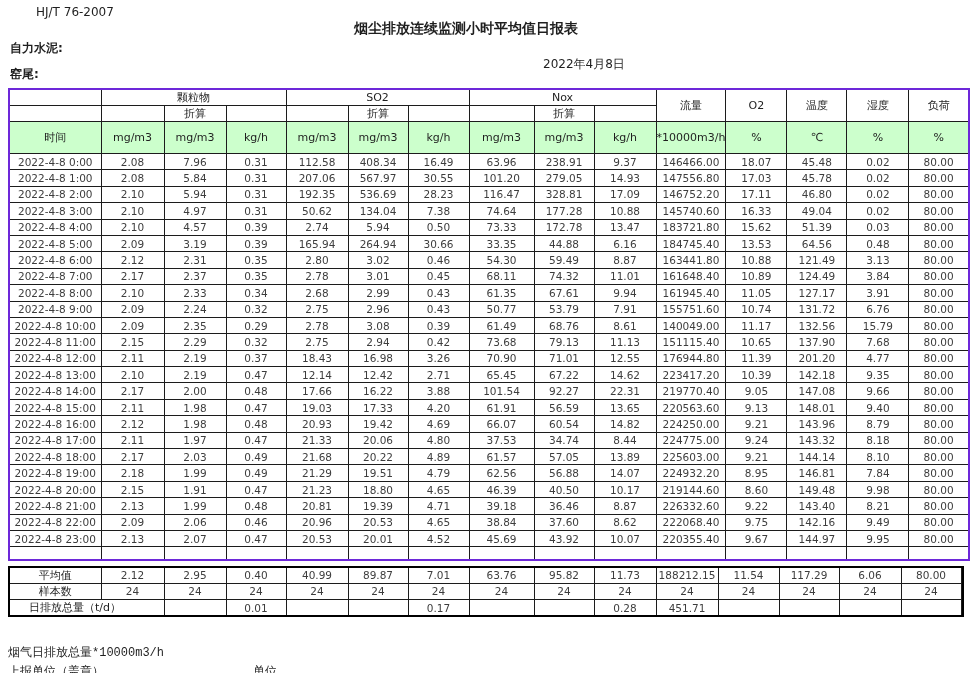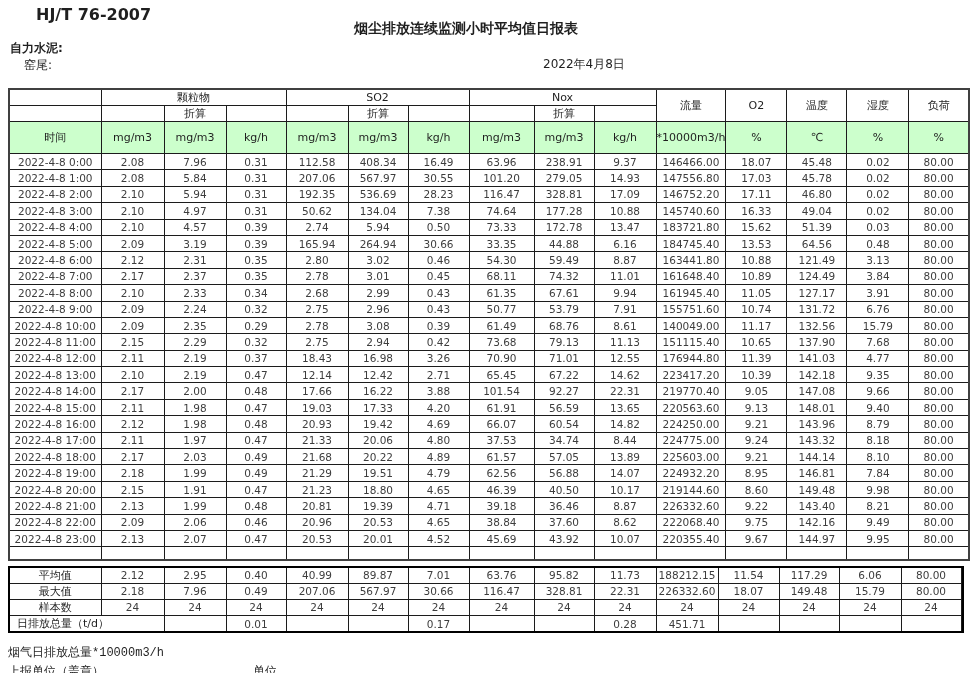--- a/index.html
+++ b/index.html
@@ -1,43 +1,43 @@
 <!DOCTYPE html>
 <html style="--green: #ccffcc;"><head>
 <meta charset="utf-8">
 <style>
   * { box-sizing: border-box; }
   html,body { margin:0; padding:0; background:#fff; }
   .report {
     position:relative; width:973px; height:673px; background:#ffffff;
     font-family:"DejaVu Sans", sans-serif; color:#1f1f1f; overflow:hidden;
   }
-  .std   { position:absolute; left:36px;  top:5px;  font-size:16px; font-weight:bold; }
+  .std   { position:absolute; left:36px;  top:5px;  font-size:12px; font-weight:normal; }
   .title { position:absolute; left:16px;     top:20px; width:900px; text-align:center; font-size:14px; font-weight:bold; }
   .company { position:absolute; left:10px; top:40px; font-size:12px; font-weight:bold; }
-  .station { position:absolute; left:10px; top:57px; font-size:12px; font-weight:normal;margin-left:14px; }
+  .station { position:absolute; left:10px; top:66px; font-size:12px; font-weight:bold; }
   .date    { position:absolute; left:543px; top:56px; font-size:12px; }
 
   .tables { position:absolute; left:8px; top:88px; }
   table { border-collapse:collapse; table-layout:fixed; }
-  table.main { border:2px solid #404040; }
+  table.main { border:2px solid #6d28d9; }
   table.sum  { border:2px solid #000; margin-top:5px; }
   th, td {
     border:1px solid #1c1c1c; padding:0; overflow:hidden; white-space:nowrap;
     text-align:center; font-weight:normal;
   }
   th { font-size:11px; color:#1f1f1f; height:16px; }
   td { font-size:10.5px; color:#3d3d3d; height:16.4px; }
   tr.units td { background:var(--green,#ccffcc); height:32px; font-size:11px; color:#1f1f1f; }
   tr.spacer td { height:13px; }
   td.time-cell { font-size:10.5px; }
   td.label-cell { color:#1f1f1f; font-size:11px; height:16px;margin-left:9px; }
   td.sum-val { height:16px; }
   tr.total td { height:17px; }
-  td.total-label { text-align:left; padding-left:7px; color:#1f1f1f; font-size:11px; }
+  td.total-label { text-align:left; padding-left:19px; color:#1f1f1f; font-size:11px; }
 
   .footer { position:absolute; left:8px; top:644px; font-size:12px; color:#1f1f1f; }
   .footer .line1 { margin-bottom:2px;font-family:Liberation Mono, monospace; }
   .footer .line2 { position:relative; height:16px; width:400px; }
   .footer .unit-label { position:absolute; left:245px; top:0; }
 </style>
 </head>
 <body>
 
 <div class="report">
@@ -320,21 +320,21 @@
             <td>2.19</td>
             <td>0.37</td>
             <td>18.43</td>
             <td>16.98</td>
             <td>3.26</td>
             <td>70.90</td>
             <td>71.01</td>
             <td>12.55</td>
             <td>176944.80</td>
             <td>11.39</td>
-            <td>141.03</td>
+            <td>201.20</td>
             <td>4.77</td>
             <td>80.00</td>
           </tr>
           <tr>
             <td class="time-cell">2022-4-8 13:00</td>
             <td>2.10</td>
             <td>2.19</td>
             <td>0.47</td>
             <td>12.14</td>
             <td>12.42</td>
@@ -568,37 +568,20 @@
             <td class="sum-val">63.76</td>
             <td class="sum-val">95.82</td>
             <td class="sum-val">11.73</td>
             <td class="sum-val">188212.15</td>
             <td class="sum-val">11.54</td>
             <td class="sum-val">117.29</td>
             <td class="sum-val">6.06</td>
             <td class="sum-val">80.00</td>
           </tr>
           <tr>
-            <td class="label-cell">最大值</td>
-            <td class="sum-val">2.18</td>
-            <td class="sum-val">7.96</td>
-            <td class="sum-val">0.49</td>
-            <td class="sum-val">207.06</td>
-            <td class="sum-val">567.97</td>
-            <td class="sum-val">30.66</td>
-            <td class="sum-val">116.47</td>
-            <td class="sum-val">328.81</td>
-            <td class="sum-val">22.31</td>
-            <td class="sum-val">226332.60</td>
-            <td class="sum-val">18.07</td>
-            <td class="sum-val">149.48</td>
-            <td class="sum-val">15.79</td>
-            <td class="sum-val">80.00</td>
-          </tr>
-          <tr>
             <td class="label-cell">样本数</td>
             <td class="sum-val">24</td>
             <td class="sum-val">24</td>
             <td class="sum-val">24</td>
             <td class="sum-val">24</td>
             <td class="sum-val">24</td>
             <td class="sum-val">24</td>
             <td class="sum-val">24</td>
             <td class="sum-val">24</td>
             <td class="sum-val">24</td>

